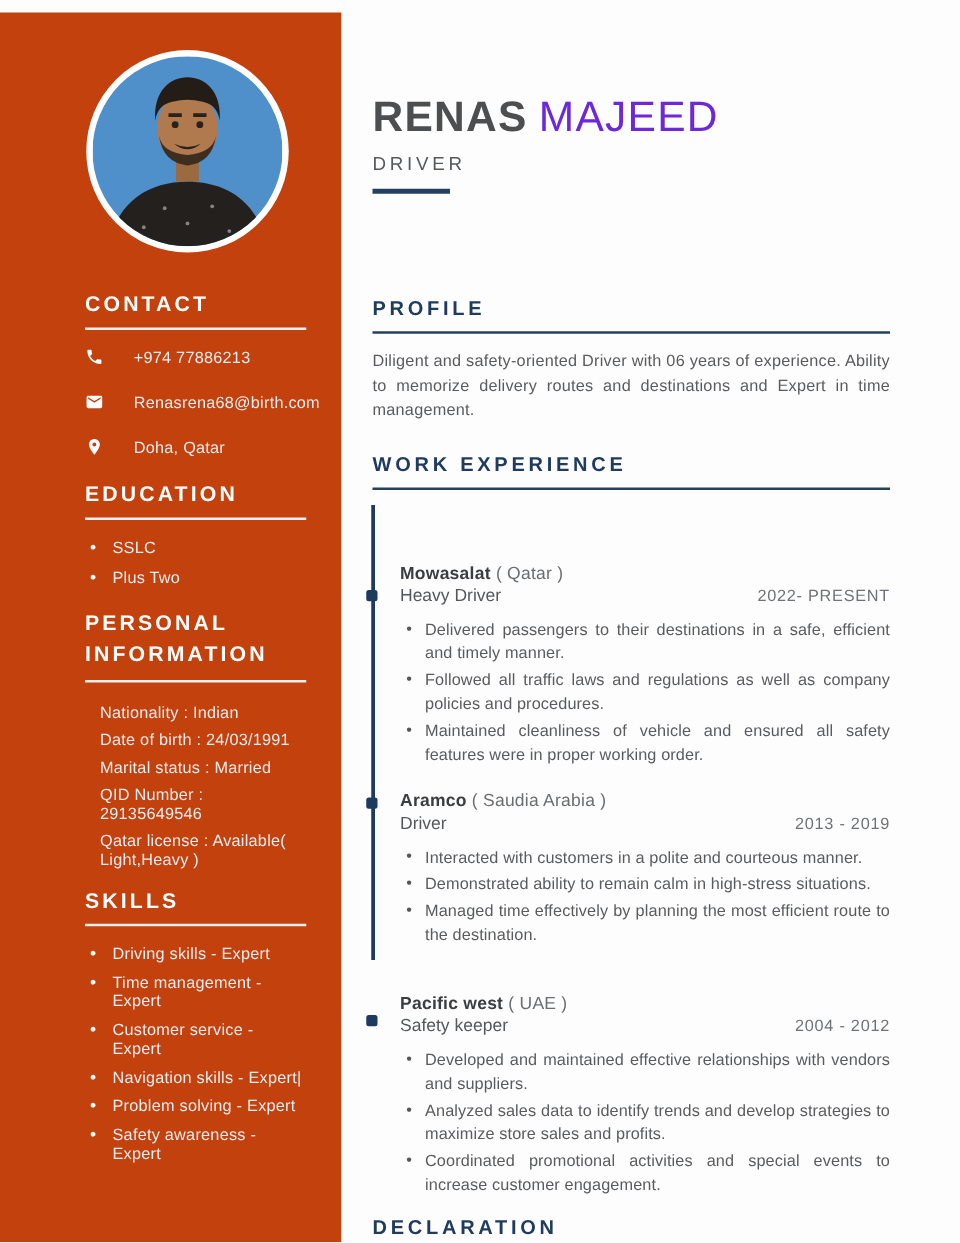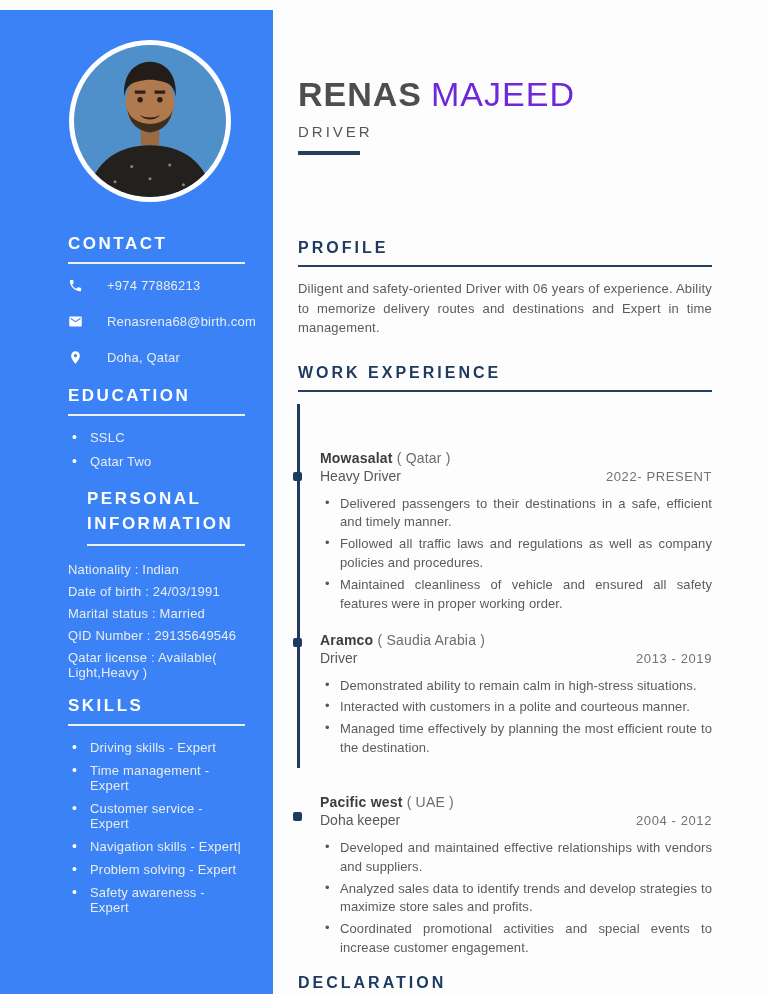--- a/index.html
+++ b/index.html
@@ -1,41 +1,41 @@
 <!DOCTYPE html>
 <html><head>
 <meta charset="utf-8">
 <style>
   * { margin:0; padding:0; box-sizing:border-box; }
   html,body { background:#ffffff; }
   body { font-family:"Liberation Sans", sans-serif; }
   .page { position:relative; width:768px; height:994px; background:#fdfdfd; overflow:hidden; margin:0 auto; }
 
   
-  .sidebar { position:absolute; left:0; top:10px; width:273px; height:984px; background:#3b82f6; color:#e9edf1; }
+  .sidebar { position:absolute; left:0; top:10px; width:273px; height:984px; background:#c2410c; color:#e9edf1; }
   .photo-ring { margin:30px 0 0 69px; width:162px; height:162px; border-radius:50%; background:#ffffff; padding:5px; }
   .photo { width:152px; height:152px; border-radius:50%; overflow:hidden; display:block; }
 
   .side-inner { padding:0 28px 0 68px; }
   .side-heading { color:#ffffff; font-size:17px; font-weight:bold; letter-spacing:2.5px; padding-bottom:8px; border-bottom:2px solid #eef1f4; }
-  .side-heading.two-line { line-height:1.45;margin-left:19px; }
+  .side-heading.two-line { line-height:1.45; }
 
   .contact-section { margin-top:32px; }
   .contact-list { margin-top:14px; }
   .contact-row { display:flex; align-items:center; margin-bottom:21px; }
   .contact-row .cicon { width:15px; height:15px; flex:0 0 15px; }
   .contact-row .ctext { margin-left:24px; font-size:13px; color:#e9edf1; letter-spacing:.2px; }
 
   .edu-section { margin-top:17px; }
   .side-list { margin-top:14px; list-style:none; }
   .side-list li { position:relative; padding-left:22px; font-size:13px; color:#e9edf1; margin-bottom:9px; letter-spacing:.2px; }
   .side-list li::before { content:"•"; position:absolute; left:4px; top:-1px; color:#ffffff; font-size:14px; }
 
   .personal-section { margin-top:18px; }
-  .plain-list { margin-top:16px; list-style:none; }
+  .plain-list { margin-top:16px; list-style:none;margin-left:12px; }
   .plain-list li { font-size:13px; color:#e9edf1; margin-bottom:7px; letter-spacing:.2px; }
 
   .skills-section { margin-top:16px; }
   .skills-section .side-list li { margin-bottom:8px; }
 
   .lang-section { margin-top:18px; }
   .lang-section .side-list li { margin-bottom:4px; }
 
   
   .main { position:absolute; left:298px; top:0; width:414px; }
@@ -130,21 +130,21 @@
             </span>
             <span class="ctext">Doha, Qatar</span>
           </div>
         </div>
       </section>
 
       <section class="edu-section">
         <div class="side-heading">EDUCATION</div>
         <ul class="side-list">
           <li>SSLC</li>
-          <li>Qatar Two</li>
+          <li>Plus Two</li>
         </ul>
       </section>
 
       <section class="personal-section">
         <div class="side-heading two-line">
           <div>PERSONAL</div>
           <div>INFORMATION</div>
         </div>
         <ul class="plain-list">
           <li>Nationality : Indian</li>
@@ -212,34 +212,34 @@
           <span class="marker"></span>
           <div class="company-line">
             <span>Aramco</span>
             <span class="loc">( Saudia Arabia )</span>
           </div>
           <div class="role-row">
             <span class="role">Driver</span>
             <span class="period">2013 - 2019</span>
           </div>
           <ul class="job-bullets">
+            <li>Interacted with customers in a polite and courteous manner.</li>
             <li>Demonstrated ability to remain calm in high-stress situations.</li>
-            <li>Interacted with customers in a polite and courteous manner.</li>
             <li>Managed time effectively by planning the most efficient route to the destination.</li>
           </ul>
         </article>
 
         <article class="job job-3">
           <span class="marker"></span>
           <div class="company-line">
             <span>Pacific west</span>
             <span class="loc">( UAE )</span>
           </div>
           <div class="role-row">
-            <span class="role">Doha keeper</span>
+            <span class="role">Safety keeper</span>
             <span class="period">2004 - 2012</span>
           </div>
           <ul class="job-bullets">
             <li>Developed and maintained effective relationships with vendors and suppliers.</li>
             <li>Analyzed sales data to identify trends and develop strategies to maximize store sales and profits.</li>
             <li>Coordinated promotional activities and special events to increase customer engagement.</li>
           </ul>
         </article>
 
       </div>

